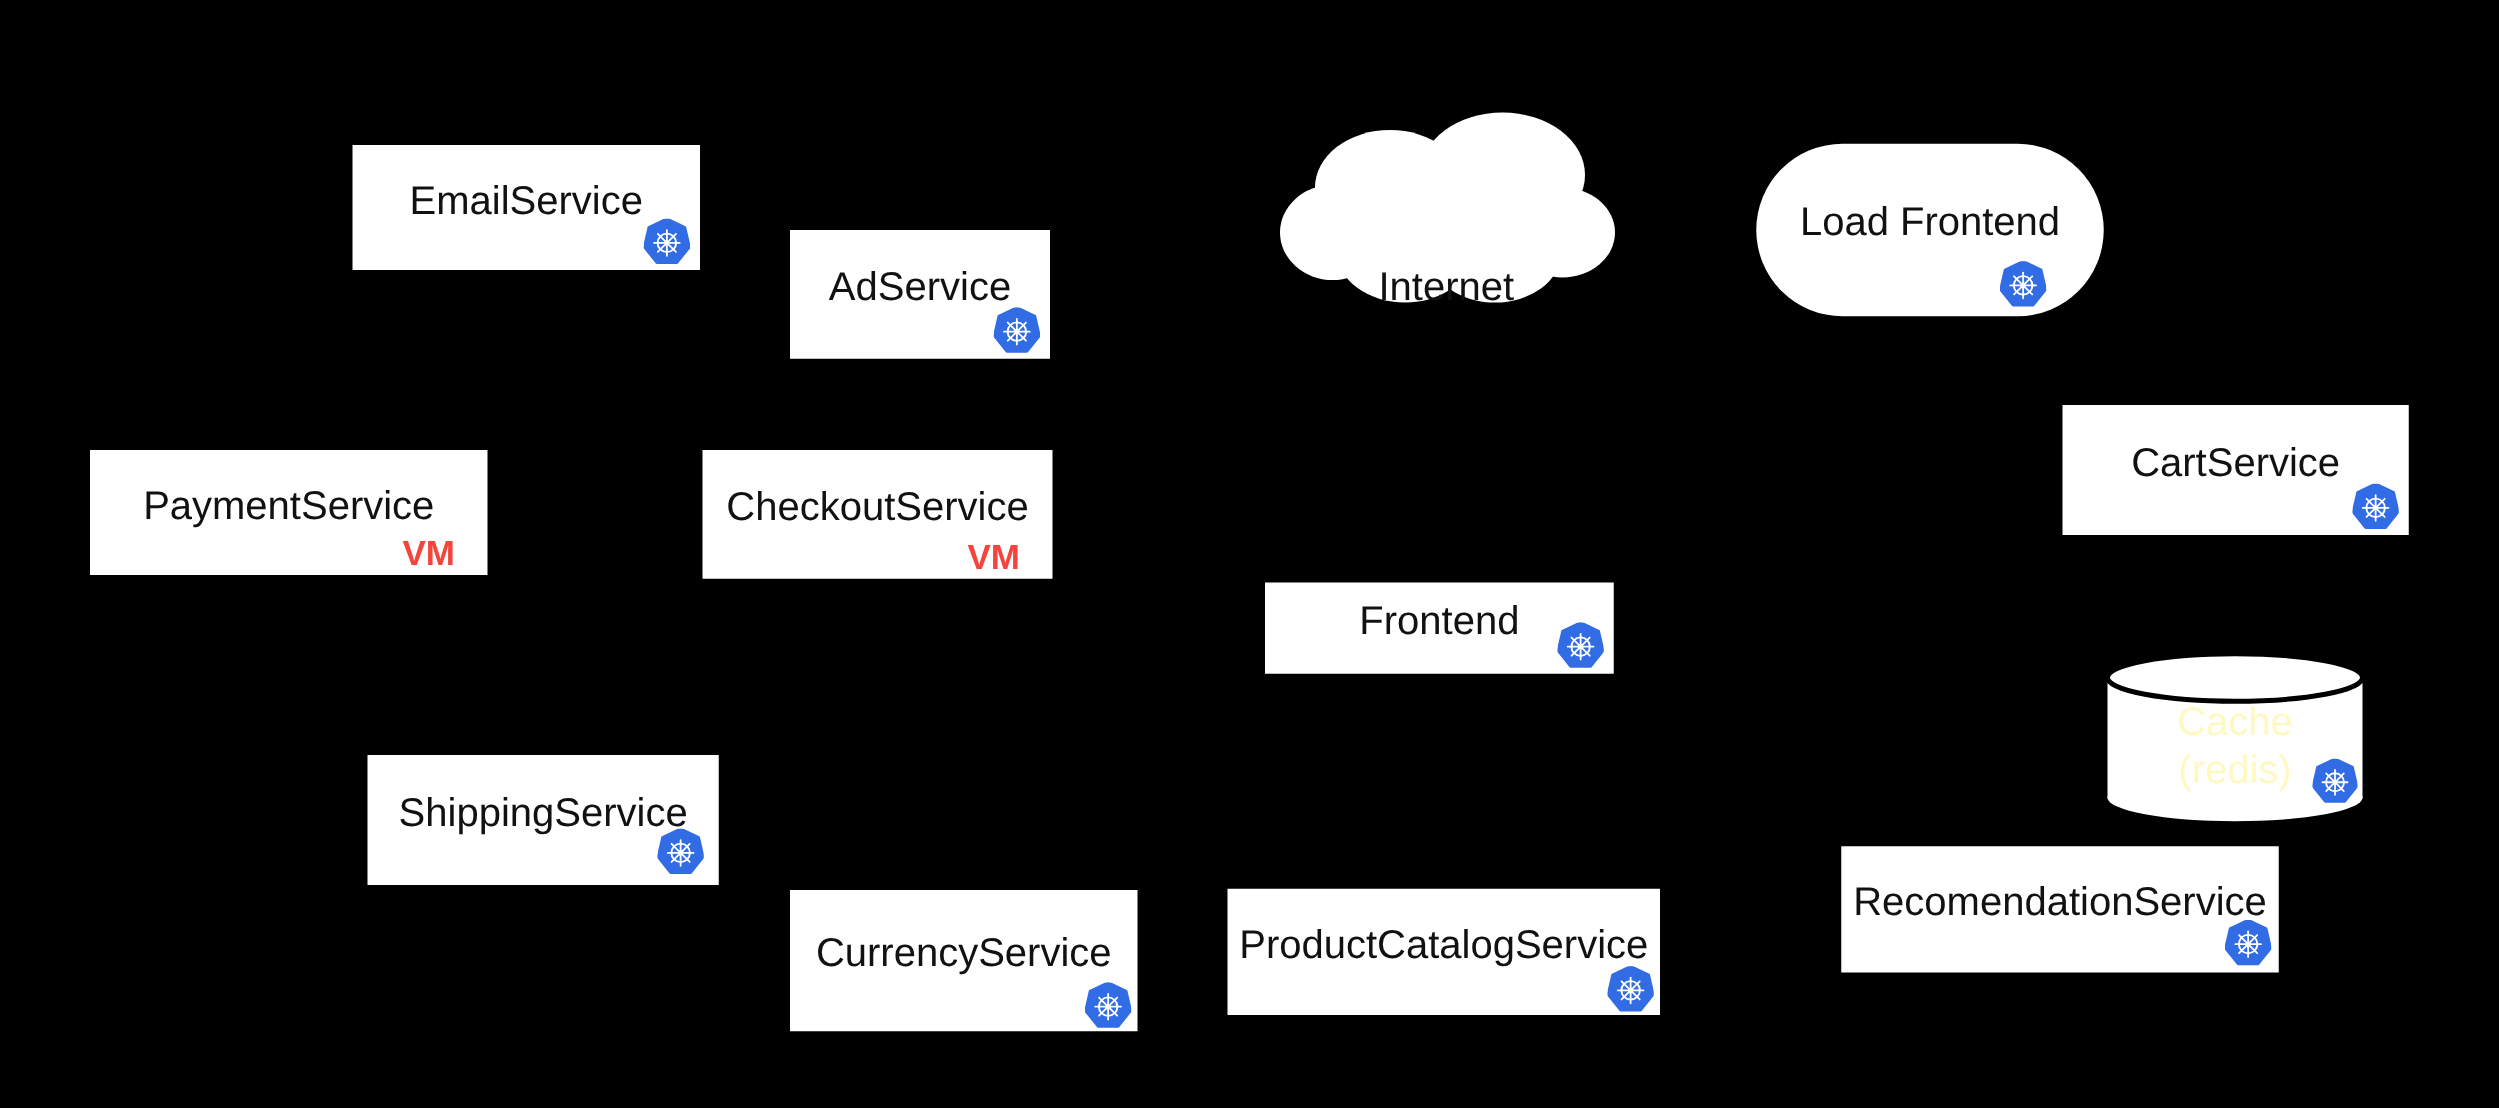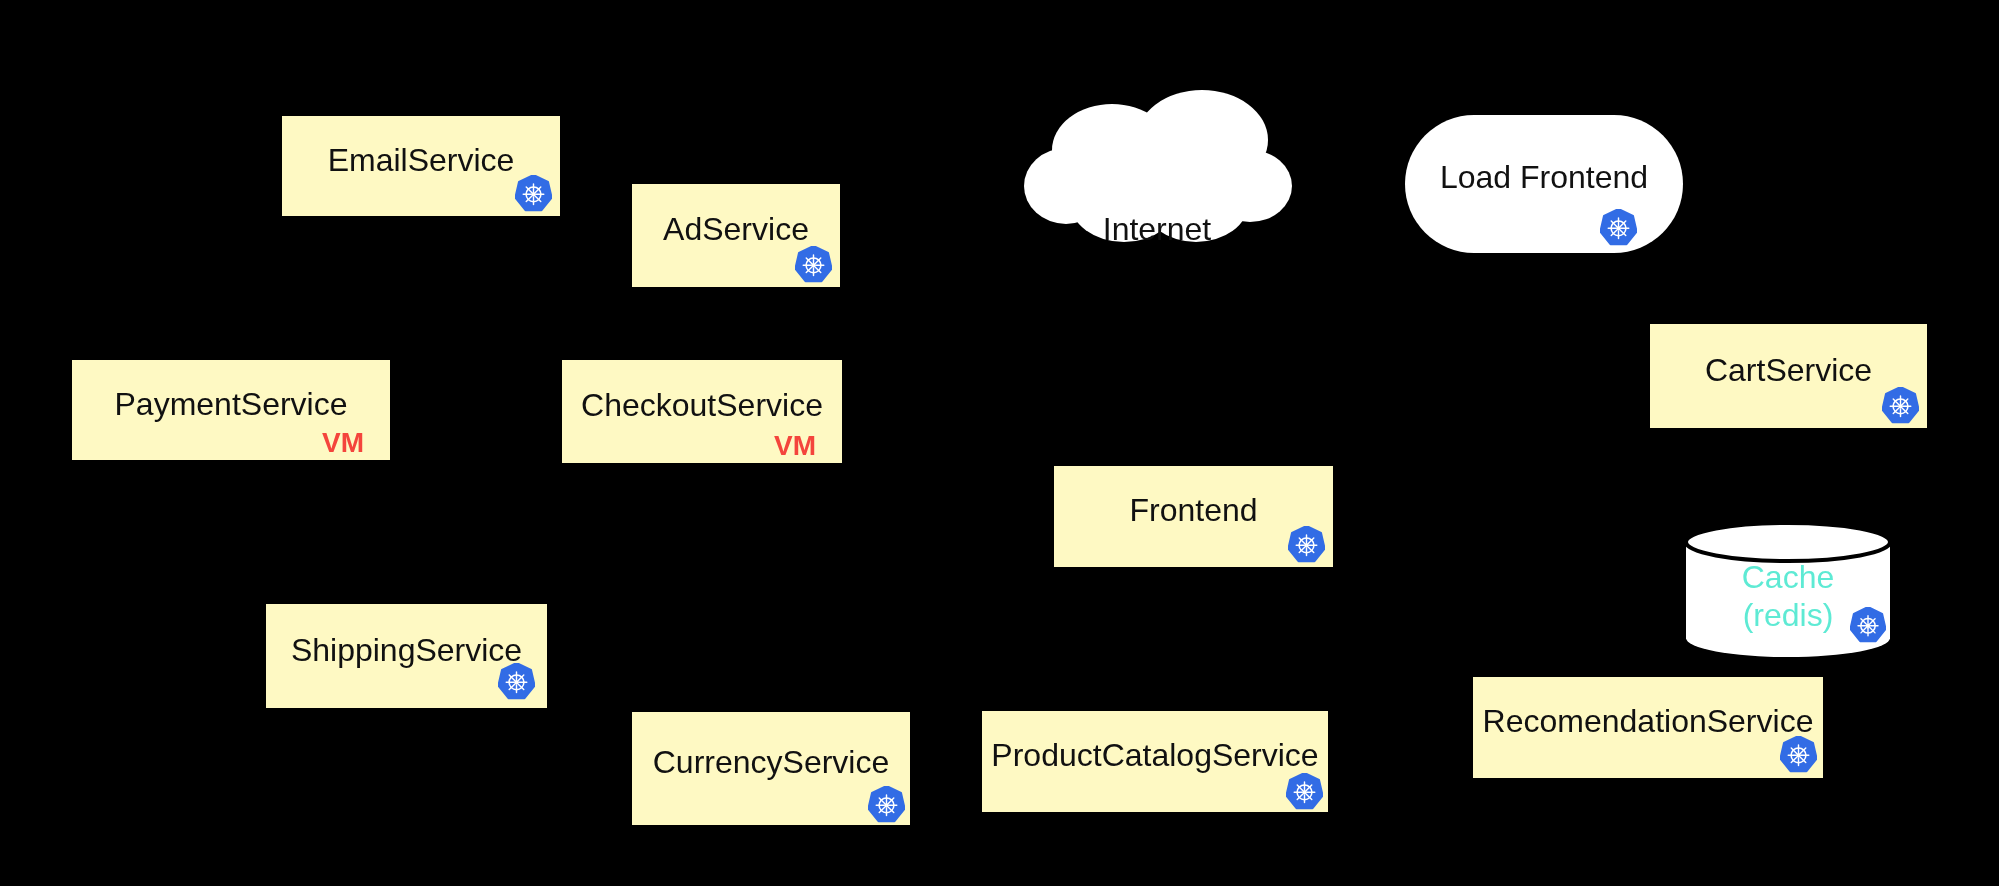--- a/index.html
+++ b/index.html
@@ -7,35 +7,35 @@
     position:relative;width:1999px;height:886px;background:#000000;
     overflow:hidden;font-family:"Liberation Sans",sans-serif;
   }
   .node{position:absolute;box-sizing:border-box;}
   .node .label{
     color:#111111;font-size:32px;line-height:1.2;text-align:center;
     white-space:nowrap;
   }
   
   .rect{
-    background:#fef9c3;display:flex;align-items:center;justify-content:center;
+    background:#ffffff;display:flex;align-items:center;justify-content:center;
     padding-bottom:12px;
   }
   
   .stadium{
     background:#ffffff;border-radius:999px;
     display:flex;align-items:center;justify-content:center;padding-bottom:14px;
   }
   
   .shape-svg{position:absolute;left:0;top:0;width:100%;height:100%;}
   .cloud{display:flex;align-items:flex-end;justify-content:center;}
   .cloud .label{position:relative;}
   .cylinder .label-block{
     position:absolute;left:0;top:40px;width:100%;text-align:center;
-    color:#5eead4;font-size:32px;line-height:38px;
+    color:#fef9c3;font-size:32px;line-height:38px;
   }
   
   .k8s-badge{position:absolute;right:8px;bottom:4px;width:37px;height:37px;}
   .cylinder .k8s-badge{right:7px;bottom:17px;width:36px;height:36px;}
   .stadium .k8s-badge{right:46px;bottom:7px;}
   
   .vm-badge{
     position:absolute;right:26px;bottom:3px;
     color:#f4453c;font-weight:bold;font-size:28px;line-height:1;
   }
@@ -108,21 +108,21 @@
     <span class="vm-badge">VM</span>
   </div>
 
   <div class="node rect" style="left:1650px;top:324px;width:277px;height:104px">
     <span class="label">CartService</span>
     <svg class="k8s-badge" viewBox="0 0 36 36">
         <use href="#k8s-icon-def" xlink:href="#k8s-icon-def"></use>
       </svg>
   </div>
 
-  <div class="node rect" style="left:1054px;top:466px;width:279px;height:101px">
+  <div class="node rect" style="left:1012px;top:466px;width:279px;height:73px">
     <span class="label">Frontend</span>
     <svg class="k8s-badge" viewBox="0 0 36 36">
         <use href="#k8s-icon-def" xlink:href="#k8s-icon-def"></use>
       </svg>
   </div>
 
   <div class="node cylinder" style="left:1683px;top:518px;width:210px;height:142px">
     <svg class="shape-svg" viewBox="0 0 210 142" preserveAspectRatio="none">
       <rect x="3" y="24" width="204" height="97" fill="#ffffff"></rect>
       <ellipse cx="105" cy="120" rx="102" ry="19" fill="#ffffff"></ellipse>
@@ -130,21 +130,21 @@
     </svg>
     <div class="label-block">
       <div>Cache</div>
       <div>(redis)</div>
     </div>
     <svg class="k8s-badge" viewBox="0 0 36 36">
         <use href="#k8s-icon-def" xlink:href="#k8s-icon-def"></use>
       </svg>
   </div>
 
-  <div class="node rect" style="left:266px;top:604px;width:281px;height:104px">
+  <div class="node rect" style="left:294px;top:604px;width:281px;height:104px">
     <span class="label">ShippingService</span>
     <svg class="k8s-badge" style="right:12px;bottom:8px" viewBox="0 0 36 36">
         <use href="#k8s-icon-def" xlink:href="#k8s-icon-def"></use>
       </svg>
   </div>
 
   <div class="node rect" style="left:632px;top:712px;width:278px;height:113px">
     <span class="label">CurrencyService</span>
     <svg class="k8s-badge" style="right:5px;bottom:2px" viewBox="0 0 36 36">
         <use href="#k8s-icon-def" xlink:href="#k8s-icon-def"></use>

